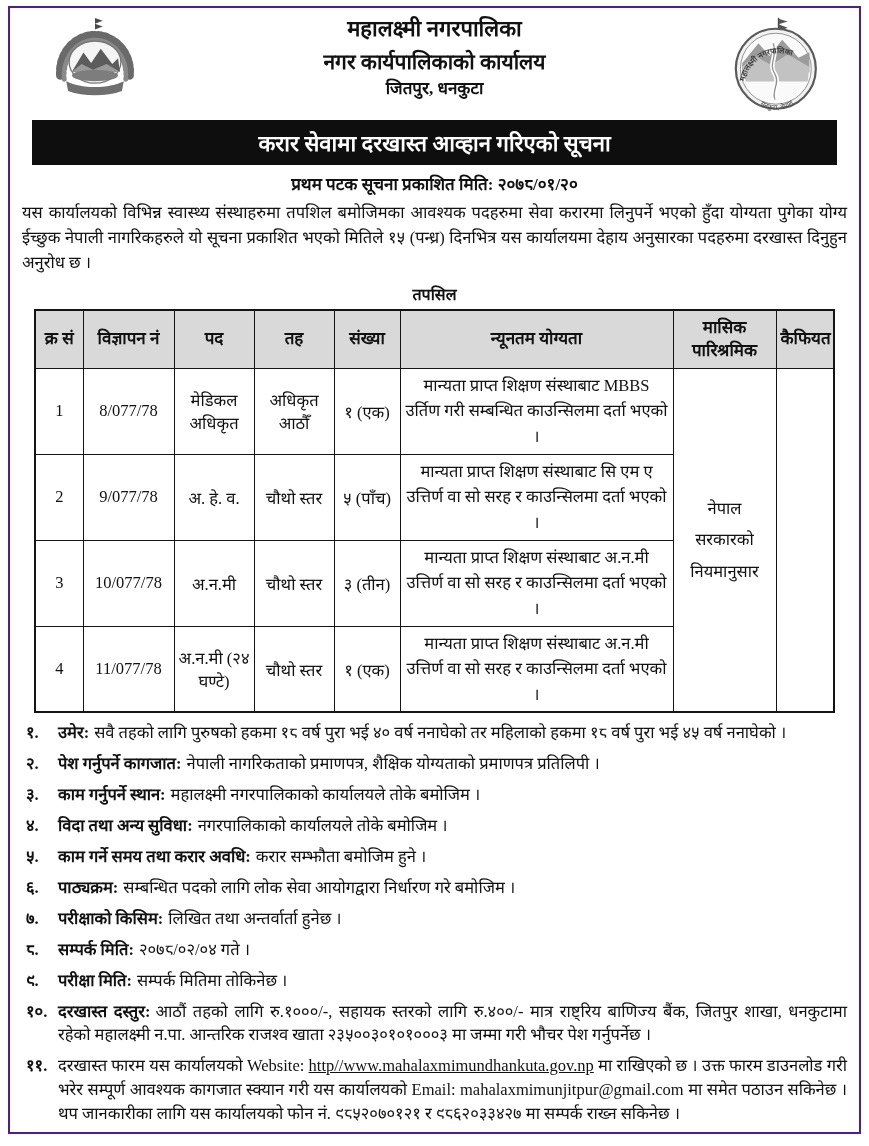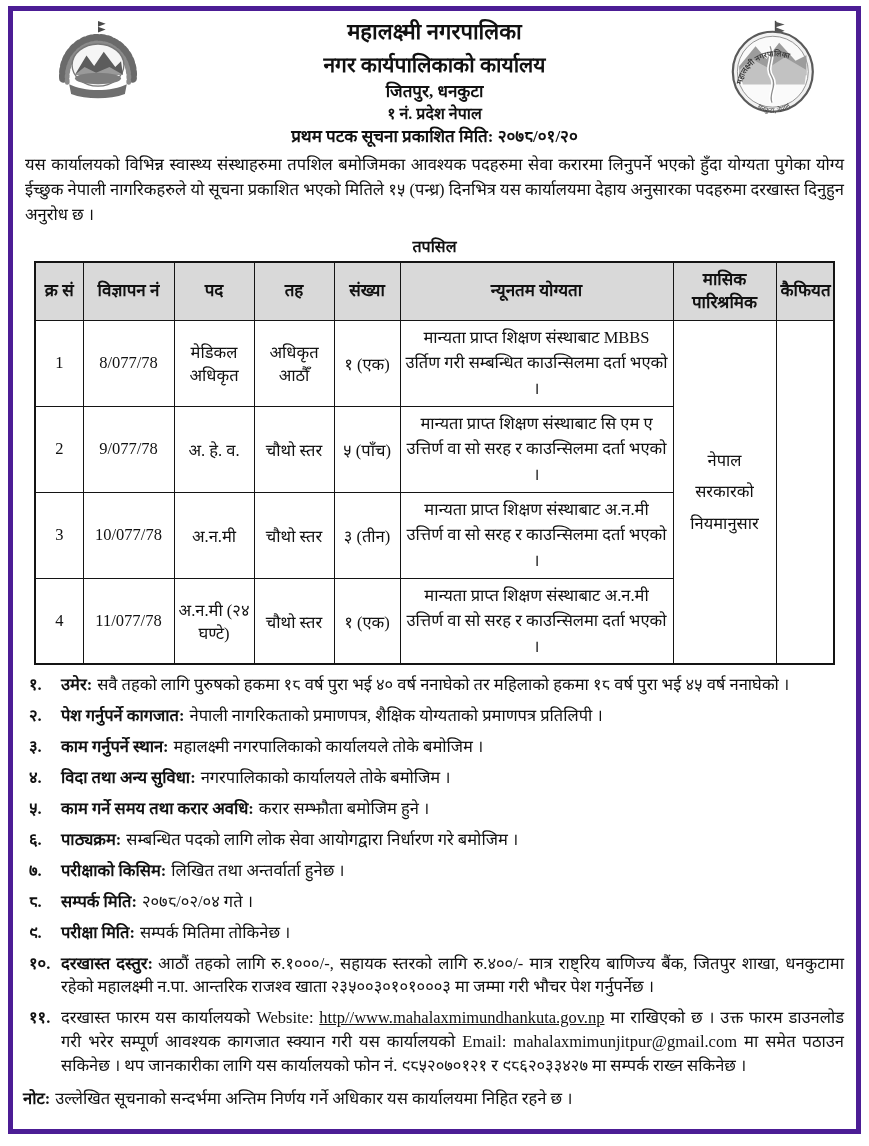--- a/index.html
+++ b/index.html
@@ -8,21 +8,21 @@
     width: 869px; height: 1146px;
     background: #ffffff;
     font-family: "Liberation Serif", "DejaVu Serif", serif;
     color: #111;
     position: relative;
   }
   .frame {
     position: absolute;
     left: 8px; top: 6px;
     width: 853px; height: 1128px;
-    border: 5px solid #4c1d95;
+    border: 2px solid #4c1d95;
     background: #fff;
     padding: 4px 10px 0 10px;
     overflow: hidden;
   }
 
   
   .header { display: flex; align-items: flex-start; justify-content: space-between; height: 102px; }
   .logo-box { width: 150px; display: flex; justify-content: center; padding-top: 4px; }
   .header-center { flex: 1; text-align: center; line-height: 1.16; padding-top: 4px; }
   .org-name   { font-size: 22px; font-weight: bold; }
@@ -112,21 +112,20 @@
         <ellipse cx="50" cy="62" rx="24" ry="6" fill="#7d7d7d"></ellipse>
 
         <path d="M20 68 C35 76 65 76 80 68 L78 78 C62 84 38 84 22 78 Z" fill="#6f6f6f"></path>
       </svg>
     </div>
 
     <div class="header-center">
       <div class="org-name">महालक्ष्मी नगरपालिका</div>
       <div class="office-name">नगर कार्यपालिकाको कार्यालय</div>
       <div class="addr-line">जितपुर, धनकुटा</div>
-      <div class="prov-line">१ नं. प्रदेश नेपाल</div>
     </div>
 
     <div class="logo-box">
       <svg width="100" height="100" viewBox="0 0 110 110">
         <defs>
           <path id="arcTop" d="M22 78 A38 38 0 0 1 94 62"></path>
           <path id="arcBot" d="M34 92 A30 30 0 0 0 82 90"></path>
         </defs>
 
         <line x1="60" y1="2" x2="60" y2="20" stroke="#444" stroke-width="1.6"></line>
@@ -144,20 +143,23 @@
         <text font-size="8.5" fill="#3d3d3d" font-weight="bold">
           <textPath href="#arcTop" startOffset="6%">महालक्ष्मी नगरपालिका</textPath>
         </text>
         <text font-size="7.5" fill="#3d3d3d">
           <textPath href="#arcBot" startOffset="14%">धनकुटा, नेपाल</textPath>
         </text>
       </svg>
     </div>
   </div>
 
+  <div class="banner">
+    <span>करार सेवामा दरखास्त आव्हान गरिएको सूचना</span>
+  </div>
 
   <div class="pub-date">प्रथम पटक सूचना प्रकाशित मिति: २०७८/०१/२०</div>
 
   <p class="intro">यस कार्यालयको विभिन्न स्वास्थ्य संस्थाहरुमा तपशिल बमोजिमका आवश्यक पदहरुमा सेवा करारमा लिनुपर्ने भएको हुँदा योग्यता पुगेका योग्य ईच्छुक नेपाली नागरिकहरुले यो सूचना प्रकाशित भएको मितिले १५ (पन्ध्र) दिनभित्र यस कार्यालयमा देहाय अनुसारका पदहरुमा दरखास्त दिनुहुन अनुरोध छ ।</p>
 
   <div class="tapsil">तपसिल</div>
 
   <table class="main">
     <colgroup>
       <col class="c-sn">

